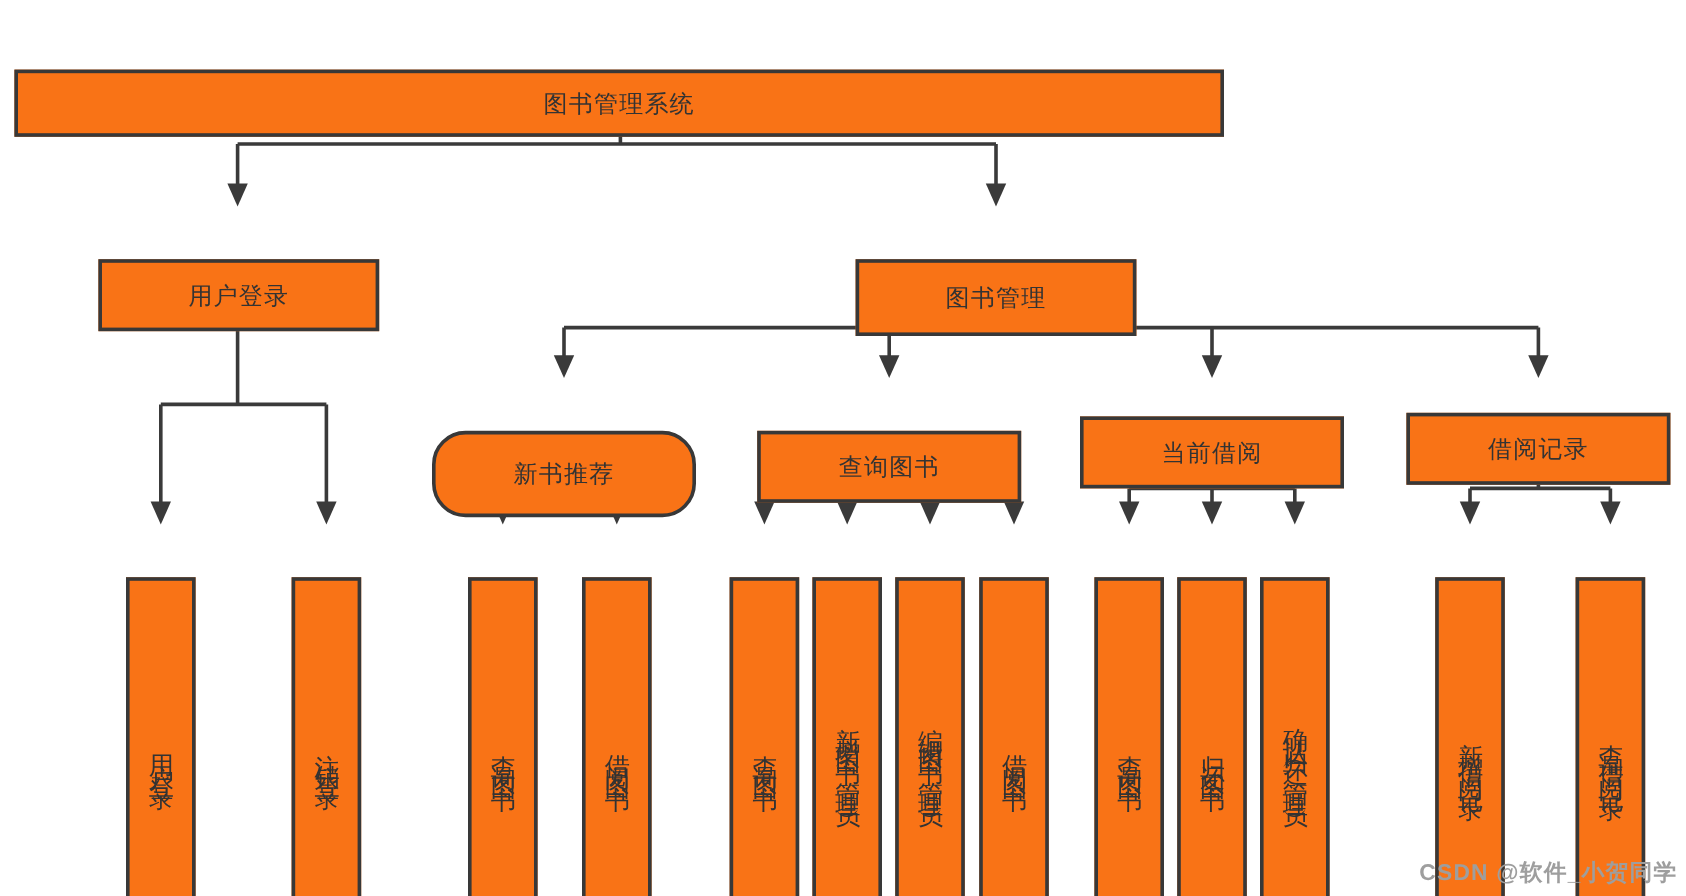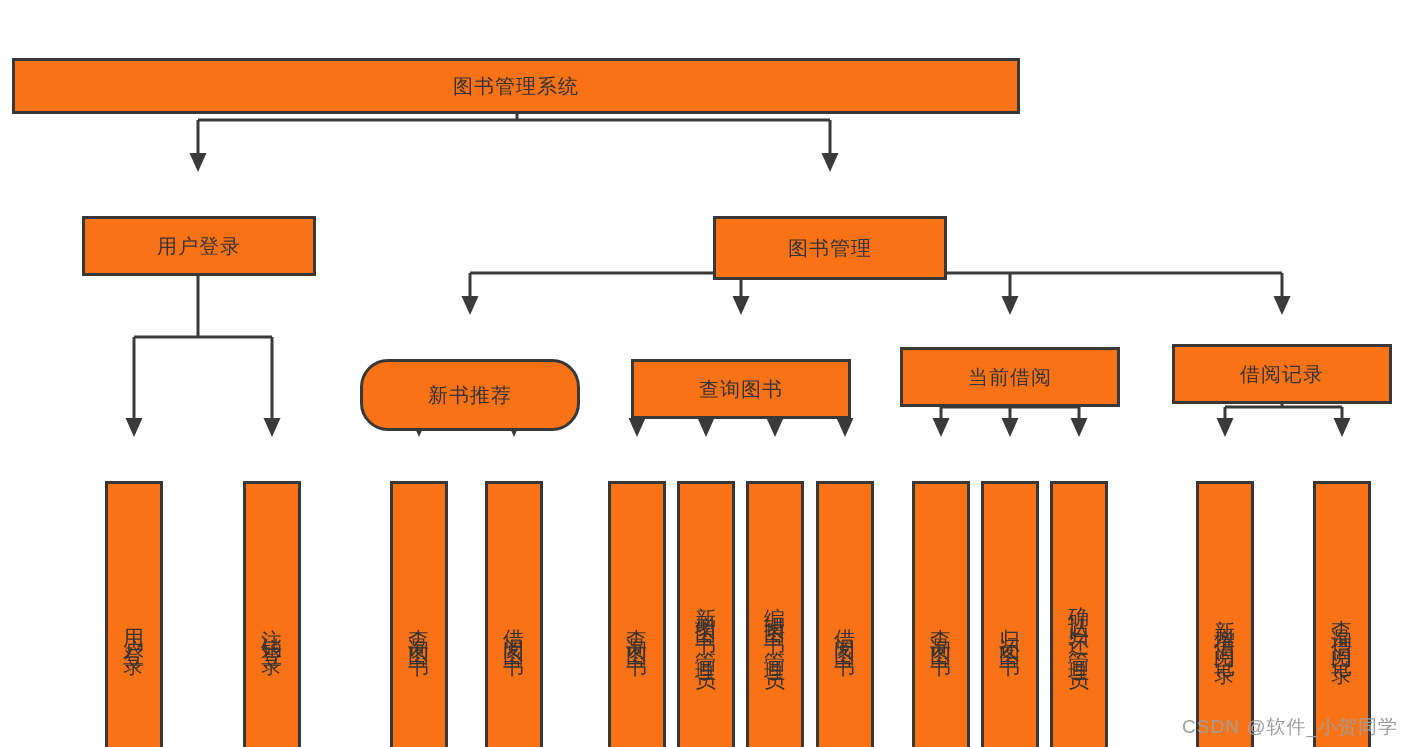--- a/index.html
+++ b/index.html
@@ -50,20 +50,21 @@
   }
   .watermark {
     position: absolute;
     right: 7px;
     top: 714px;
     z-index: 3;
     font-size: 19px;
     color: #9e9e9e;
     letter-spacing: 1px;
     white-space: nowrap;
+    font-weight: bold;
   }
 </style>
 </head>
 <body>
 
 <div class="canvas">
 
   <svg class="connectors" viewBox="0 0 1405 747" xmlns="http://www.w3.org/2000/svg">
     <g stroke="#3a3a3a" stroke-width="3" fill="none">
       <path d="M517 70 V120 M198 120 H830 M198 120 V156 M830 120 V156"></path>

